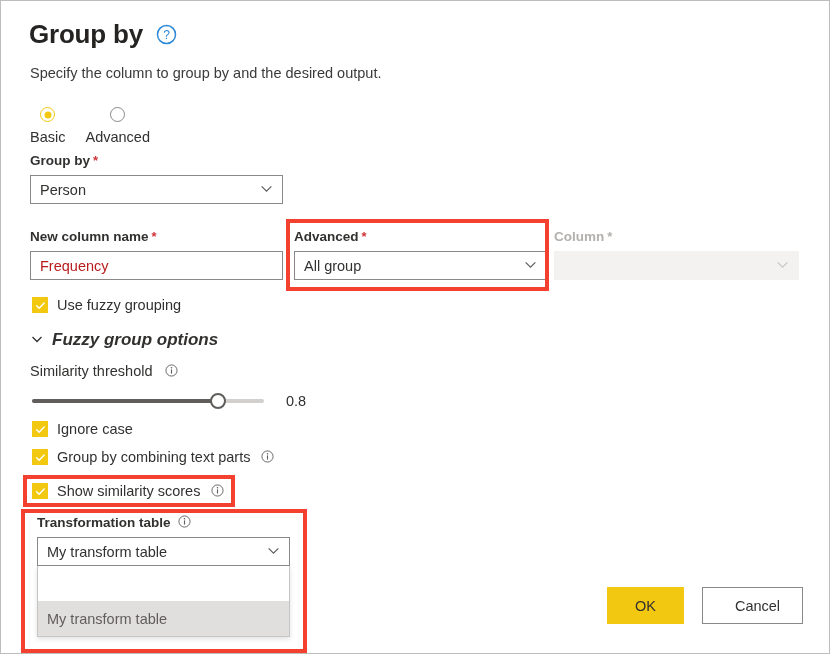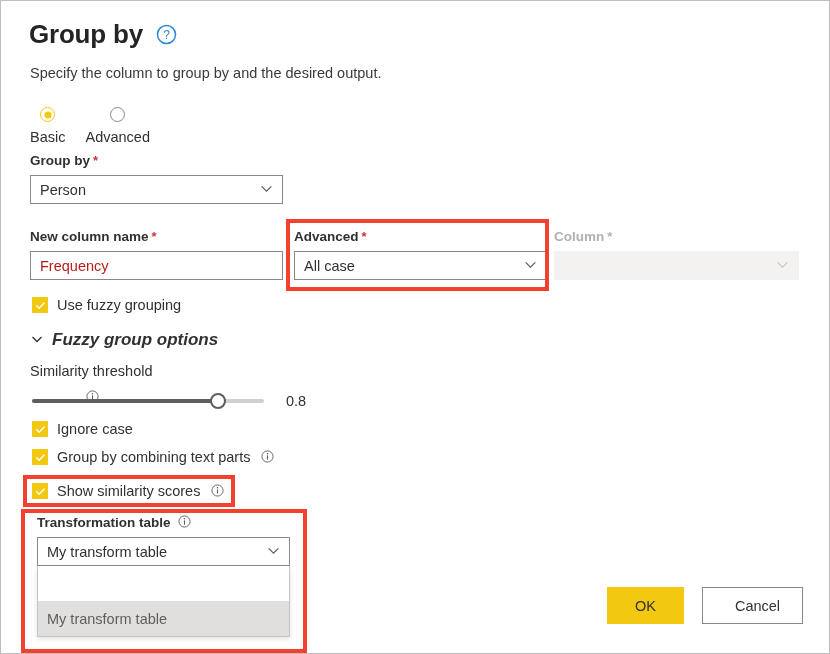--- a/index.html
+++ b/index.html
@@ -220,21 +220,20 @@
   
   .sim-label {
     position: absolute;
     left: 29px;
     top: 362px;
     display: flex;
     align-items: center;
     gap: 10px;
     font-size: 14.5px;
     color: #323130;
-    flex-direction: column;
   }
   .slider-wrap {
     position: absolute;
     left: 31px;
     top: 390px;
     display: flex;
     align-items: center;
   }
   .slider {
     position: relative;
@@ -408,21 +407,21 @@
       <span>Frequency</span>
     </div>
   </div>
 
   <div class="fg-oper">
     <div class="field-label">
       <span>Advanced</span>
       <span class="req">*</span>
     </div>
     <div class="combo">
-      <span class="val">All case</span>
+      <span class="val">All group</span>
       <span>
         <svg class="chevron" viewBox="0 0 12 12">
             <path d="M1.5 4 L6 8.5 L10.5 4" fill="none" stroke="#605e5c" stroke-width="1.1"></path>
           </svg>
       </span>
     </div>
   </div>
 
   <div class="fg-column">
     <div class="field-label disabled">

